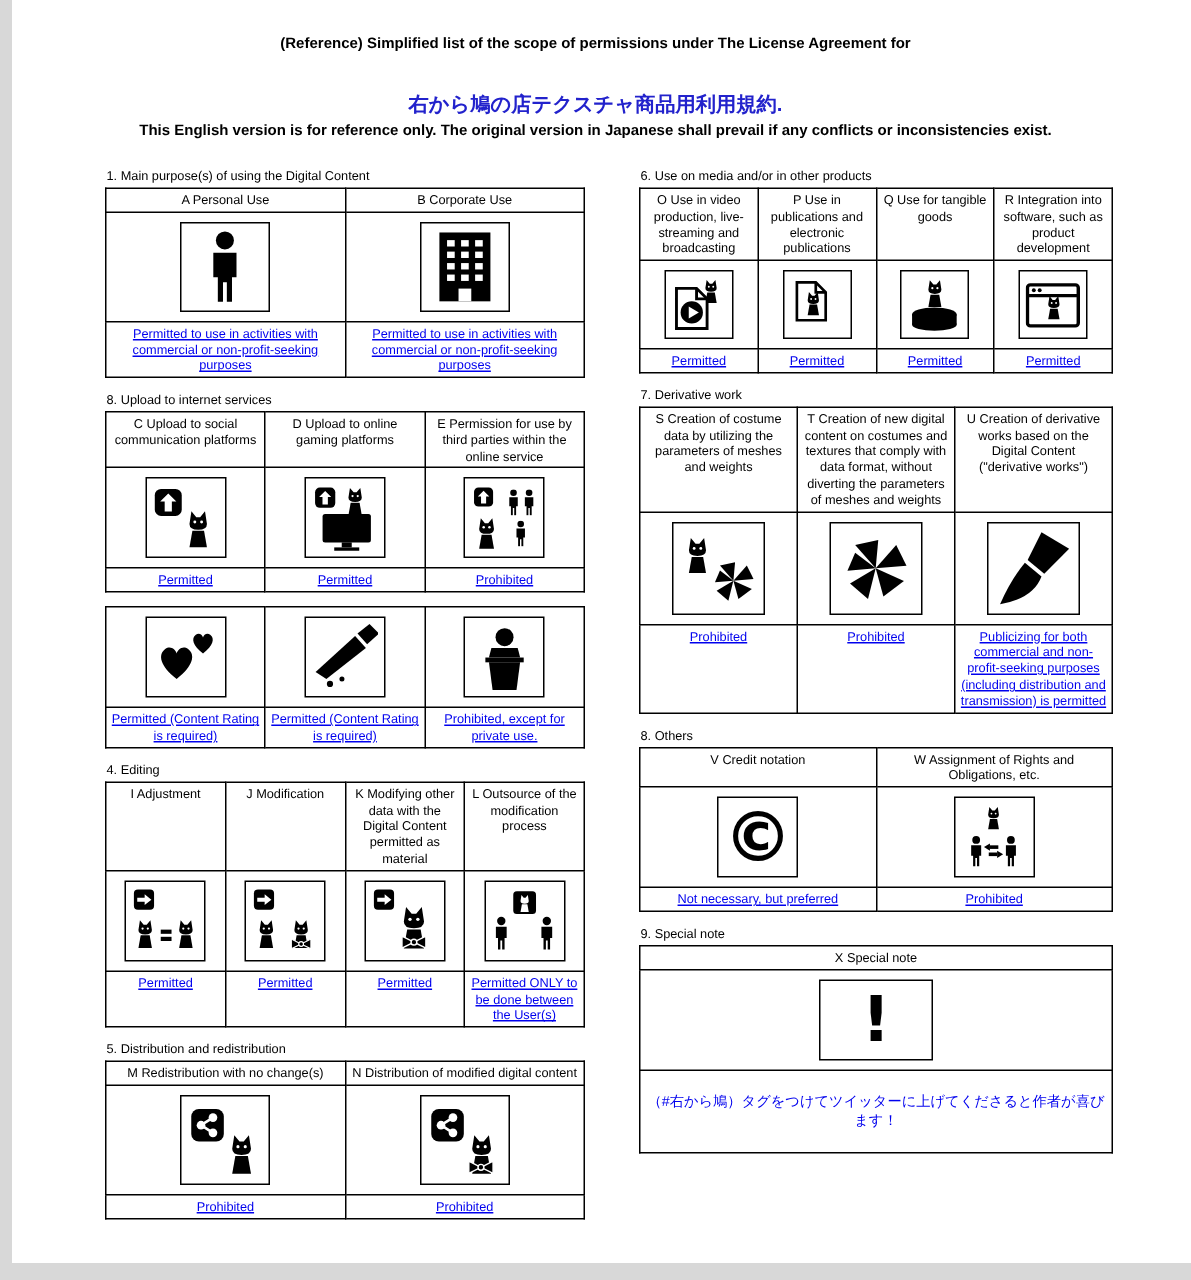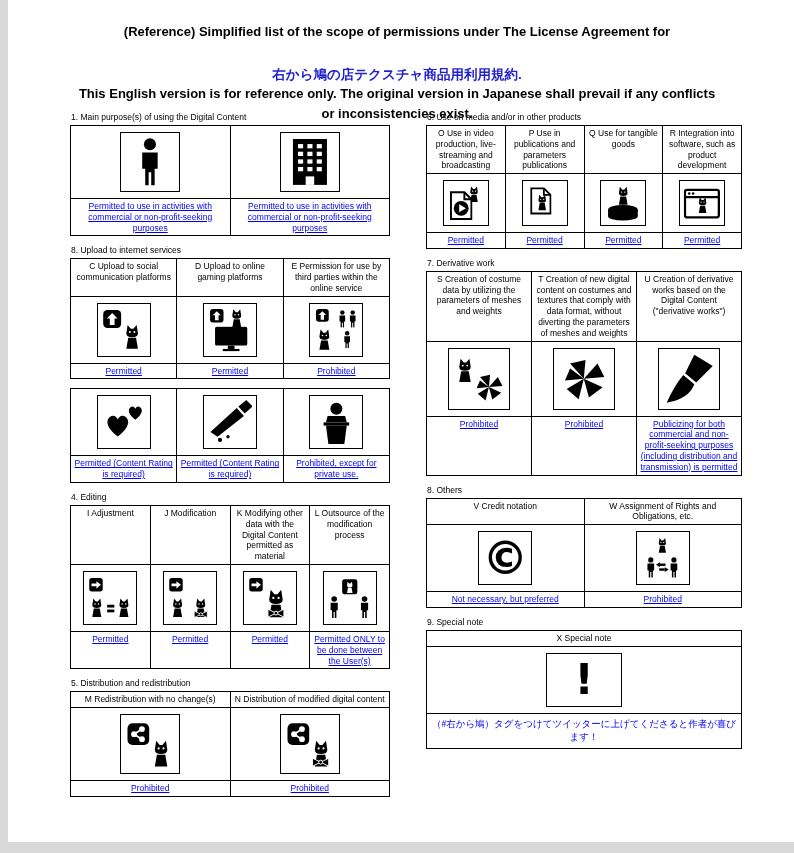--- a/index.html
+++ b/index.html
@@ -2,34 +2,34 @@
 <html><head>
 <meta charset="utf-8">
 <style>
   *{margin:0;padding:0;box-sizing:border-box;}
   html,body{background:#fff;}
   body{font-family:"Liberation Sans",sans-serif;color:#000;}
   .page{position:relative;width:794px;height:853px;background:#fff;overflow:hidden;}
   .edge-left{position:absolute;left:0;top:0;width:8px;height:100%;background:#d8d8d8;}
   .edge-bottom{position:absolute;left:0;bottom:0;width:100%;height:11px;background:#d8d8d8;}
   .title-block{position:absolute;top:22px;left:77px;width:640px;text-align:center;font-weight:bold;}
-  .title-en{font-size:13px;line-height:1.5;color:#000;}
+  .title-en{font-size:10px;line-height:1.5;color:#000;}
   .title-jp{font-size:13.5px;line-height:1.45;color:#2222cc;margin-top:23px;}
   .columns{position:absolute;top:112px;left:70px;display:flex;gap:36px;}
   .col-left{width:320px;}
   .col-right{width:316px;}
   .sec{margin-bottom:9px;}
   .sec-heading{font-size:8.5px;margin:0 1px 3px 1px;}
   table.perm{border-collapse:collapse;width:100%;table-layout:fixed;}
   table.perm td{border:1px solid #000;text-align:center;font-size:8.5px;line-height:1.27;}
   td.lbl{vertical-align:top;padding:2px 3px;}
   td.ico{padding:6px 2px;vertical-align:middle;}
   td.st{vertical-align:top;padding:2px 3px;}
   .status{color:#0000ee;text-decoration:underline;}
-  .note-cell{padding:4px 4px;font-family:Liberation Serif, serif;}
+  .note-cell{padding:14px 4px;}
   .note{color:#0000ee;font-size:9.5px;line-height:1.4;}
   .icon-box{display:inline-flex;align-items:center;justify-content:center;
     width:54px;height:54px;border:1.6px solid #000;background:#fff;vertical-align:middle;}
   .icon-box svg{width:86%;height:86%;display:block;}
   .s1 .icon-box{width:60px;height:60px;}
   .s5 .icon-box{width:60px;height:60px;}
   .s6 .icon-box{width:46px;height:46px;}
   .s7 .icon-box{width:62px;height:62px;}
   .s9 .icon-box{width:76px;height:54px;}
   .glyph{font-weight:bold;font-size:42px;line-height:1;font-family:"DejaVu Sans",sans-serif;}
@@ -147,20 +147,24 @@
   </div>
 
   <div class="columns">
 
     <div class="col-left">
 
       <div class="sec s1">
         <div class="sec-heading">1. Main purpose(s) of using the Digital Content</div>
         <table class="perm">
           <tbody>
+              <tr>
+            <td class="lbl">A Personal Use</td>
+            <td class="lbl">B  Corporate Use</td>
+          </tr>
           <tr>
             <td class="ico">
               <span class="icon-box">
                 <svg viewBox="0 0 56 56">
                       <use href="#sym-person" x="14" y="1" width="28" height="54"></use>
                     </svg>
               </span>
             </td>
             <td class="ico">
               <span class="icon-box">
@@ -362,21 +366,21 @@
     </div>
 
     <div class="col-right">
 
       <div class="sec s6">
         <div class="sec-heading">6. Use on media and/or in other products</div>
         <table class="perm">
           <tbody>
               <tr>
             <td class="lbl">O Use in video production, live-streaming and broadcasting</td>
-            <td class="lbl">P Use in publications and parameters publications</td>
+            <td class="lbl">P Use in publications and electronic publications</td>
             <td class="lbl">Q Use for tangible goods</td>
             <td class="lbl">R Integration into software, such as product development</td>
           </tr>
           <tr>
             <td class="ico">
               <span class="icon-box">
                 <svg viewBox="0 0 56 56">
                       <use href="#sym-cat" x="30" y="2" width="20" height="26"></use>
                       <use href="#sym-doc" x="4" y="10" width="34" height="44"></use>
                       <circle cx="21" cy="36" r="11"></circle>

